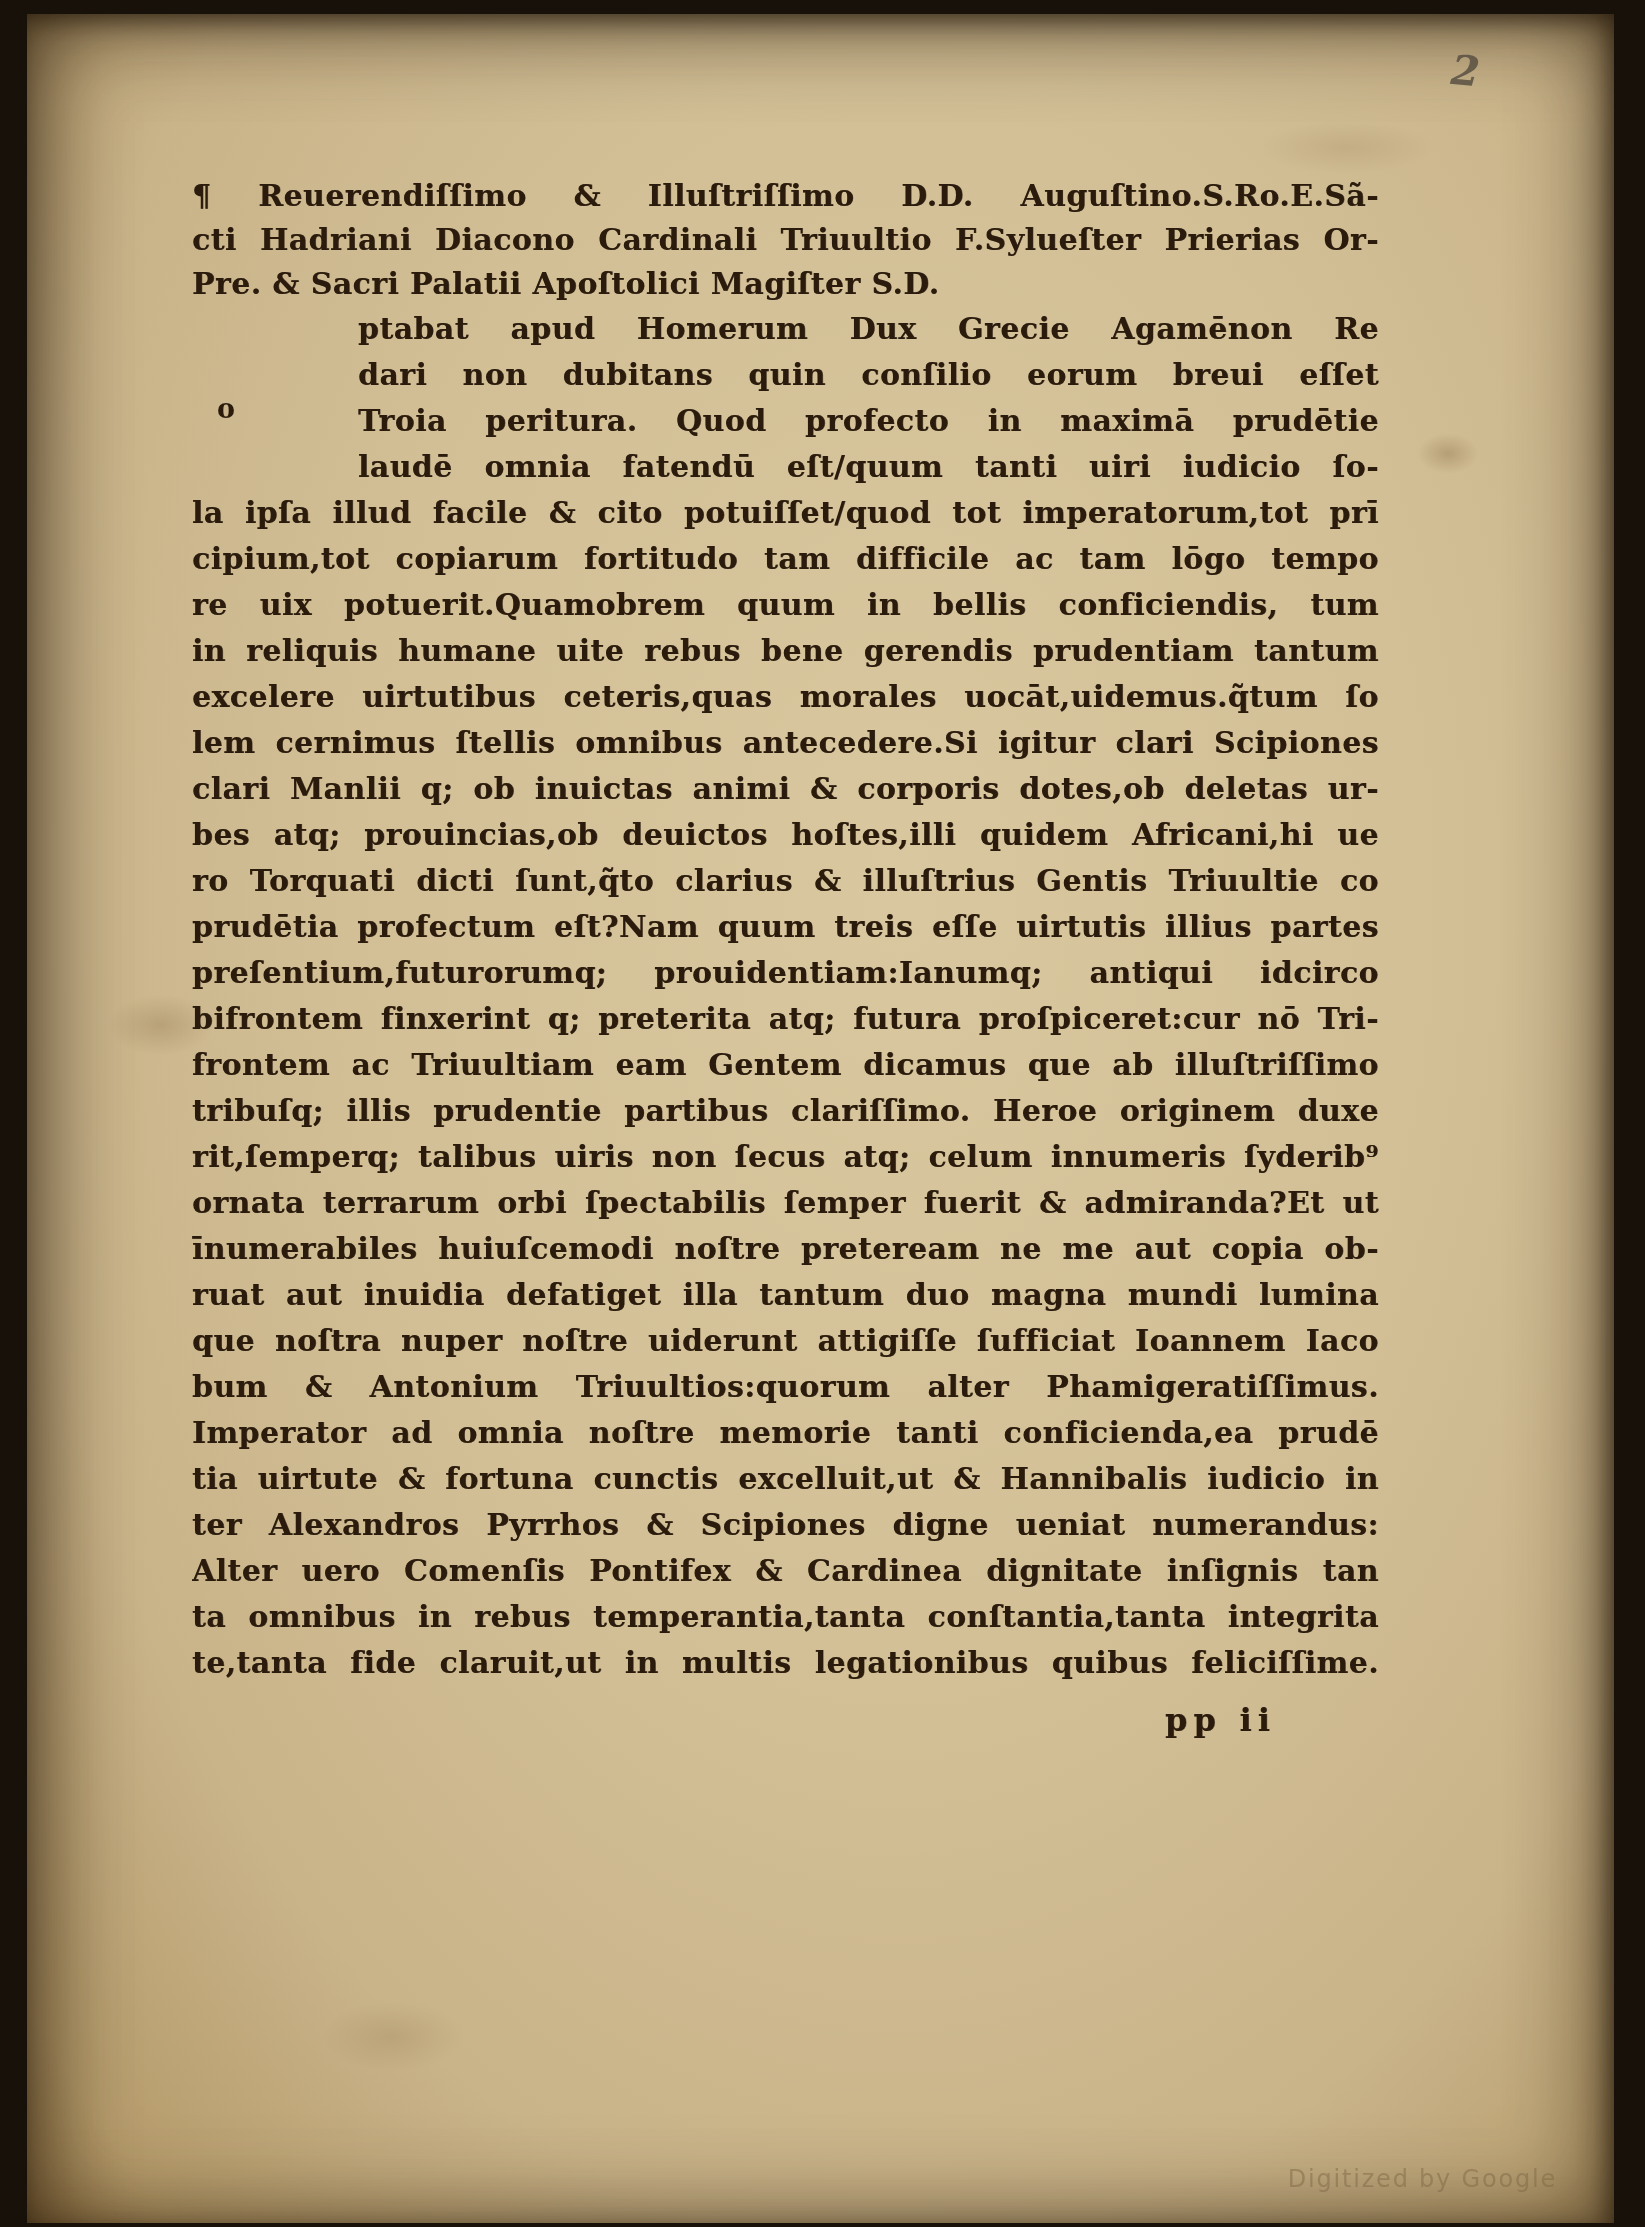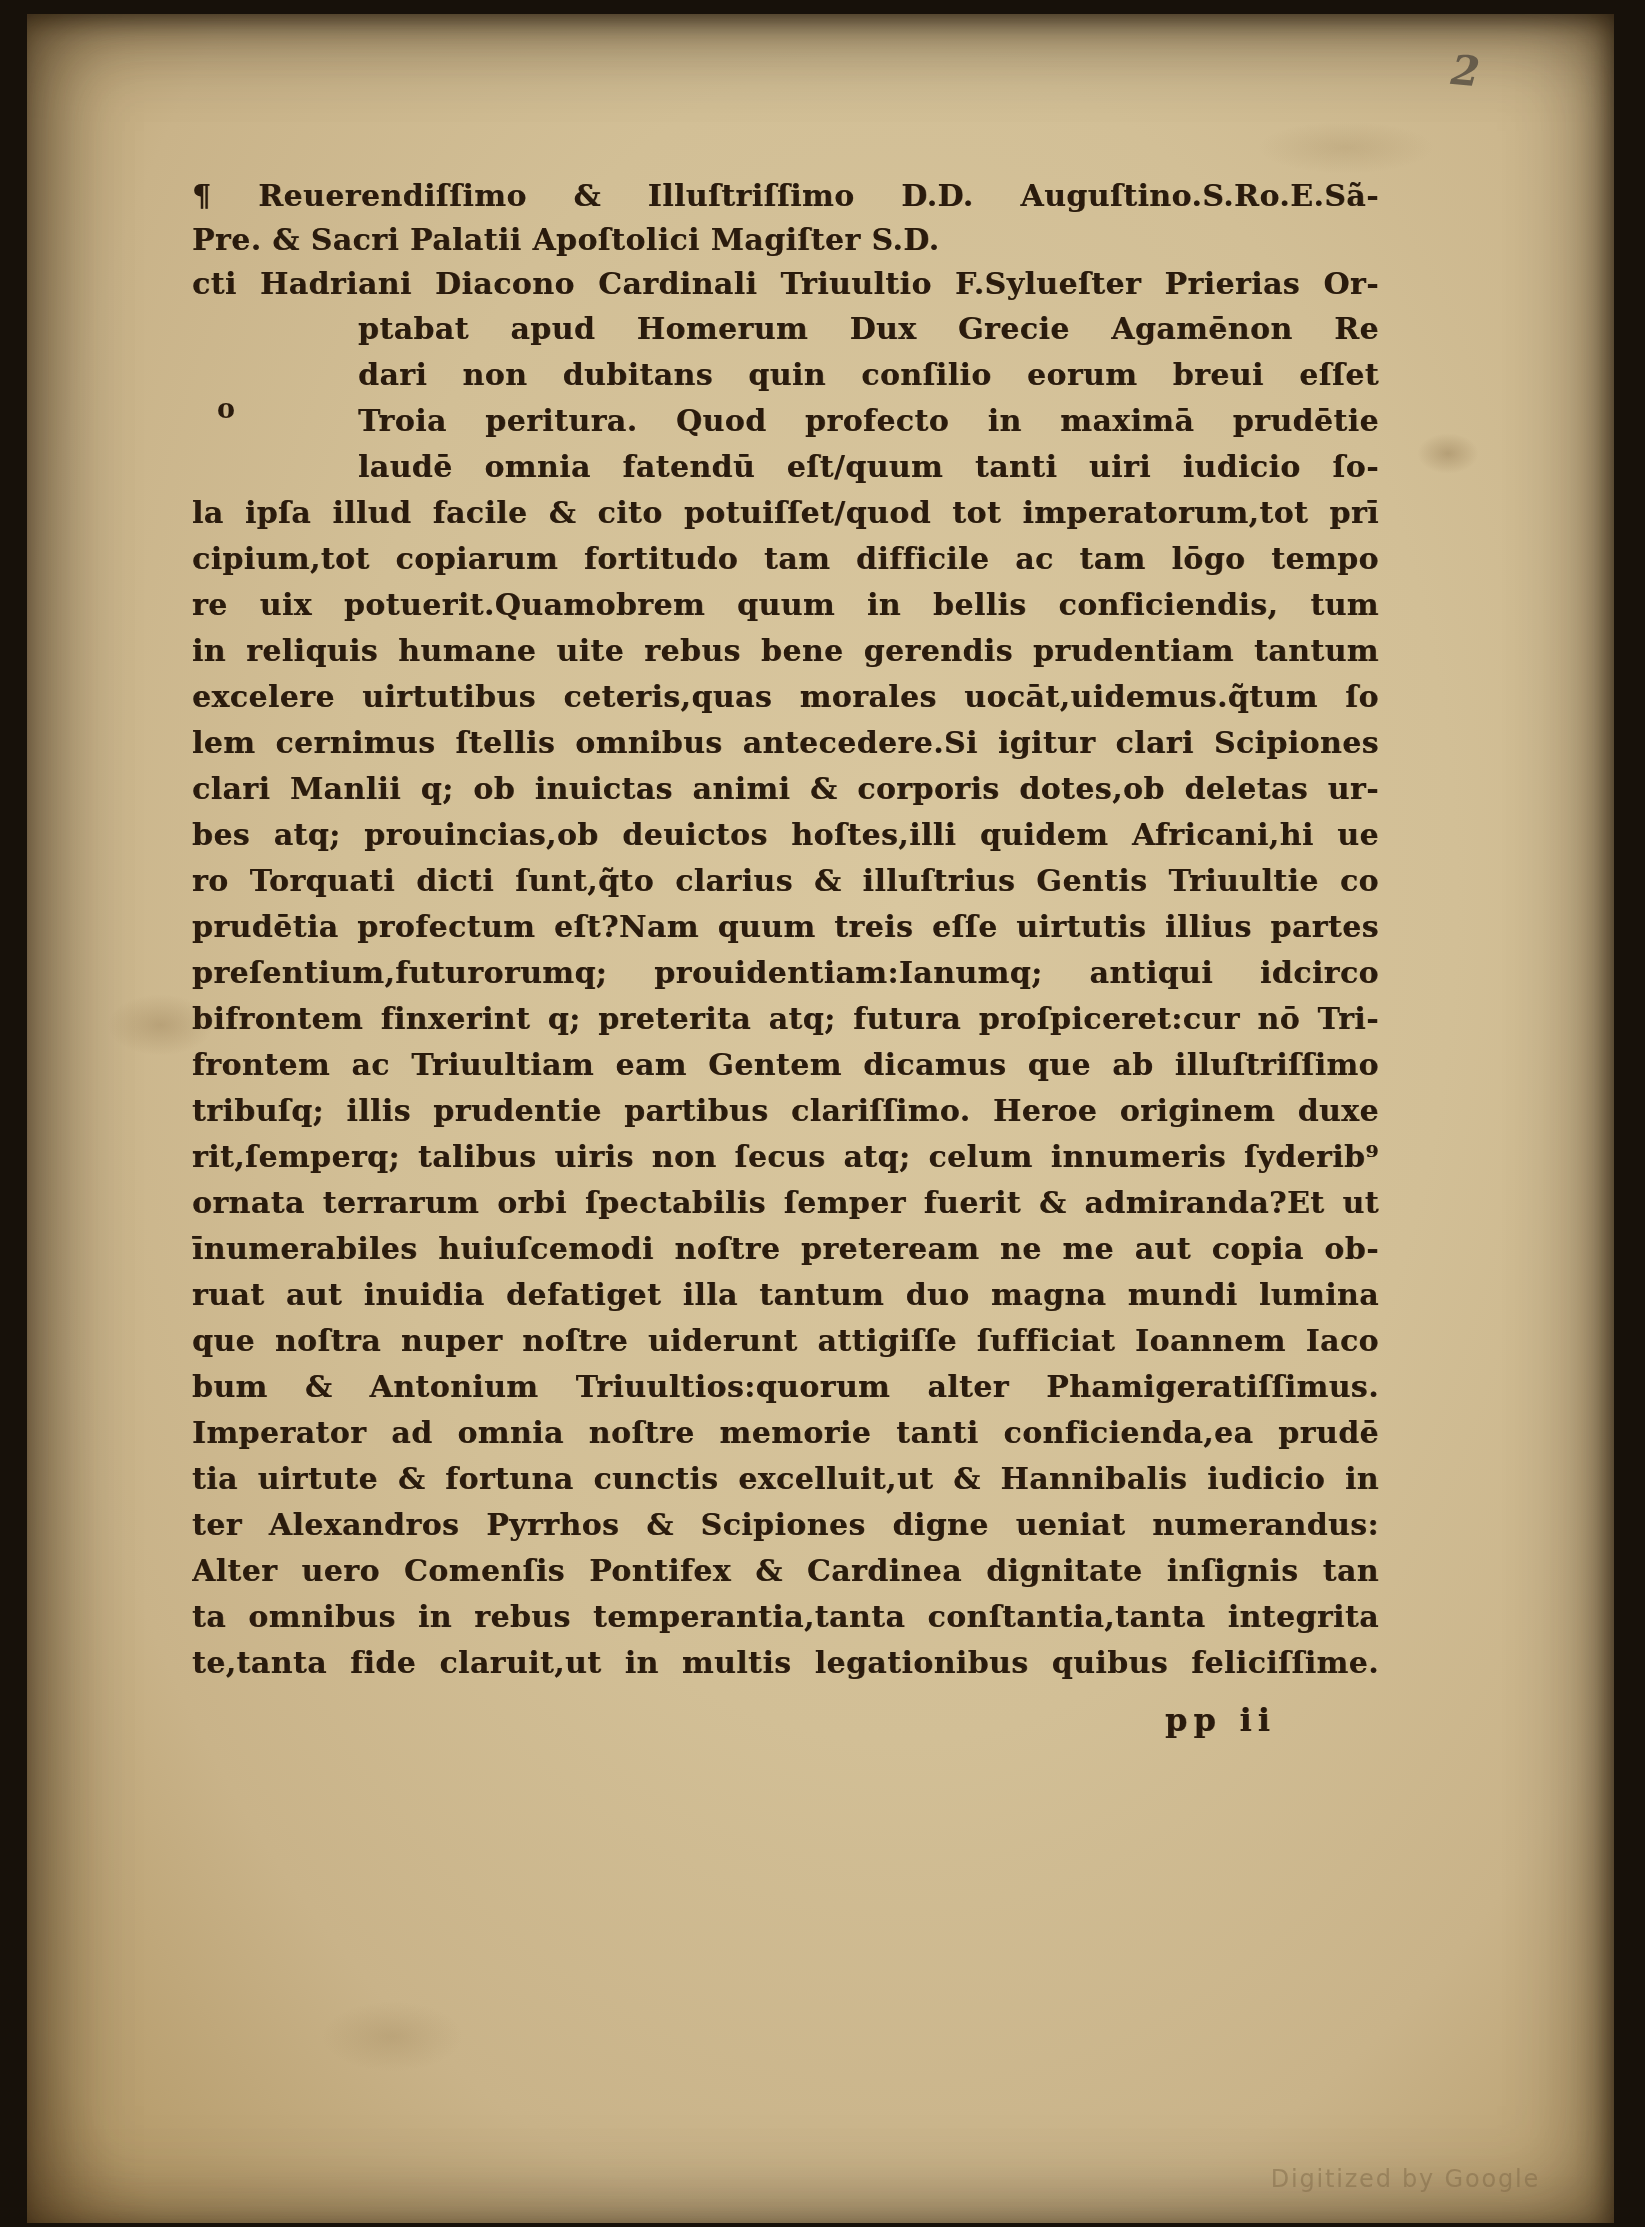--- a/index.html
+++ b/index.html
@@ -80,21 +80,21 @@
     margin-top: 10.7px;
     padding-left: 973px;
     font: 700 32px/46px "DejaVu Serif", "Liberation Serif", serif;
     color: #2a1b0d;
     letter-spacing: 6.2px;
     text-shadow: 0.4px 0.4px 0.5px rgba(42, 27, 13, .55);
   }
 
   .watermark {
     position: absolute;
-    right: 74px; bottom: 32px;
+    right: 57px; bottom: 32px;
     font: 400 24px/1 "DejaVu Sans", "Liberation Sans", sans-serif;
     color: rgba(125, 104, 70, .5);
     letter-spacing: 1.8px;
   }
 </style>
 </head>
 <body>
 
 <div class="scan">
   <div class="paper">
@@ -103,22 +103,22 @@
     <div class="stain s2"></div>
     <div class="stain s3"></div>
     <div class="stain s4"></div>
 
     <div class="folio">2</div>
 
     <div class="textblock">
 
       <div class="heading">
         <div class="line">¶ Reuerendiſſimo &amp; Illuſtriſſimo D.D. Auguſtino.S.Ro.E.Sã-</div>
+        <div class="line">cti Hadriani Diacono Cardinali Triuultio F.Sylueſter Prierias Or-</div>
         <div class="line last-left">Pre. &amp; Sacri Palatii Apoſtolici Magiſter S.D.</div>
-        <div class="line">cti Hadriani Diacono Cardinali Triuultio F.Sylueſter Prierias Or-</div>
       </div>
 
       <span class="guide">o</span>
 
       <div class="opening">
 
           <div class="line indent">ptabat apud Homerum Dux Grecie Agamēnon Re</div>
 
 
           <div class="line indent">dari non dubitans quin conſilio eorum breui eſſet</div>

